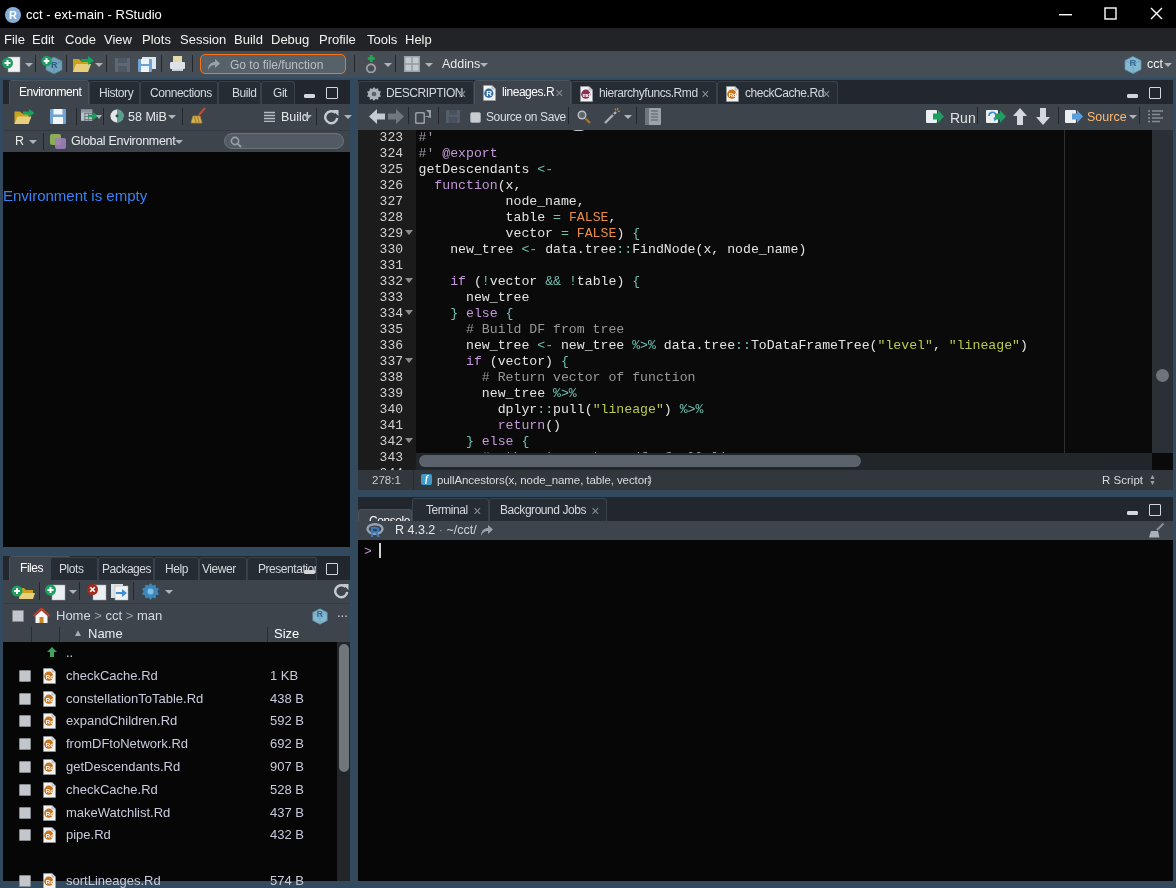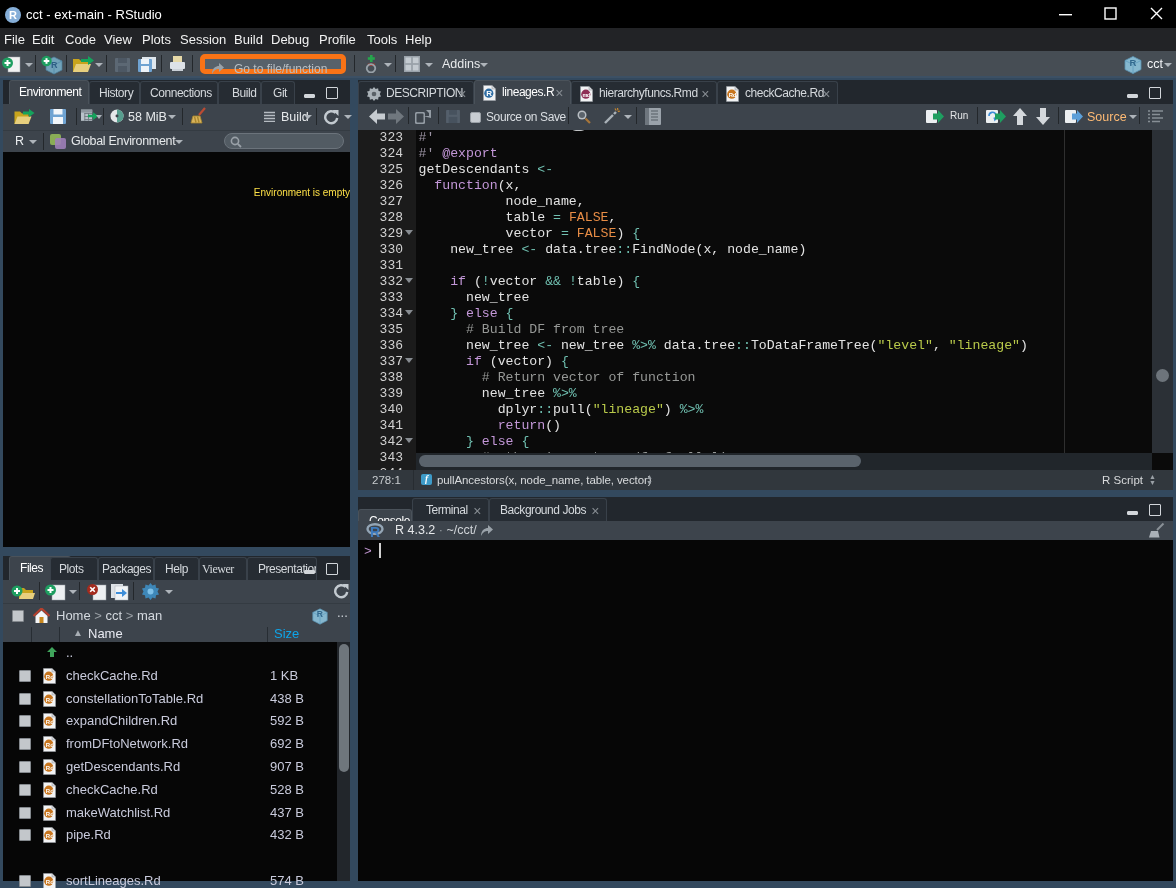--- a/index.html
+++ b/index.html
@@ -13,40 +13,40 @@
 #titlebar .ttl { position:absolute; left:26px; top:7px; color:#fff; font-size:13px; }
 .wbtn { position:absolute; top:0; width:14px; height:28px; }
 
 
 #menubar { position:absolute; left:0; top:28px; width:1176px; height:23px; background:#222326; color:#f2f2f2; font-size:13px; }
 #menubar span { position:absolute; top:4px; }
 
 
 #maintb { position:absolute; left:0; top:51px; width:1176px; height:27px; background:#464d54; border-bottom:2px solid #3c5064; }
 .sep { position:absolute; top:4px; width:1px; height:17px; background:#23272b; }
-#gotobox { position:absolute; left:200px; top:3px; width:146px; height:20px; background:#57616a; border:5px solid #f97316; border-radius:5px; }
+#gotobox { position:absolute; left:200px; top:3px; width:146px; height:20px; background:#57616a; border:1px solid #f97316; border-radius:5px; }
 #gotobox .ph { position:absolute; left:29px; top:3px; color:#b9bfc4; font-size:12px; }
 .tbtext { color:#e8eaec; font-size:12.5px; position:absolute; top:6px; }
 .dd { position:absolute; width:0; height:0; border-left:4px solid transparent; border-right:4px solid transparent; border-top:4px solid #aeb4ba; }
 
 
 .panel { position:absolute; background:#22272d; }
 .tabbar { position:absolute; left:0; top:0; right:0; height:24px; background:#22272d; }
 .tab { position:absolute; top:1px; height:23px; color:#d5d9dd; font-size:12px; letter-spacing:-0.45px; line-height:22px; text-align:left; background:#262c33; border:1px solid #39414a; border-bottom:none; border-radius:3px 3px 0 0; white-space:nowrap; overflow:hidden; }
 .tab.active { background:#3d444c; color:#fff; border-color:#4a525a; top:0px; height:24px; line-height:23px; }
 .tab .tx { position:absolute; right:7px; top:0px; color:#878d93; font-size:14px; line-height:24px; }
 .ptb { position:absolute; left:0; right:0; background:#3d444c; }
 .minmax { position:absolute; width:34px; height:12px; }
 .minmax .mn { position:absolute; left:0; bottom:1px; width:11px; height:4px; border:1px solid #d2d6da; background:#d2d6da; border-radius:1px; }
 .minmax .mx { position:absolute; right:0; top:0; width:12px; height:12px; border:1.6px solid #d2d6da; border-radius:1px; }
 
 
 #envp { left:3px; top:80px; width:347px; height:467px; }
 #envcontent { position:absolute; left:0; top:72px; right:0; bottom:0; background:#060606; }
-#envcontent .empty { position:absolute; left:0; top:35px; width:100%; text-align:right; color:#fde047; font-size:10px; }
+#envcontent .empty { position:absolute; left:0; top:35px; width:100%; text-align:left; color:#3b82f6; font-size:15px; }
 
 
 #filesp { left:3px; top:556px; width:347px; height:325px; }
 #filelist { position:absolute; left:0; top:86px; right:0; bottom:0; background:#060606; color:#c9cbdc; font-size:13px; }
 .frow { position:absolute; left:0; height:23px; width:100%; }
 .frow .nm { position:absolute; left:63px; top:3px; }
 .frow .sz { position:absolute; left:267px; top:3px; }
 .cb { position:absolute; width:12px; height:12px; background:#c3c7cb; border:1px solid #83888d; border-radius:1px; }
 .rdicon { position:absolute; left:40px; top:3px; width:13px; height:16px; }
 
@@ -268,21 +268,21 @@
       <div class="empty">Environment is empty</div>
     </div>
 </div>
 
 <div id="filesp" class="panel">
   <div class="tabbar">
     <div class="tab active" style="left:6px; width:62px; padding-left:10px;">Files</div>
     <div class="tab" style="left:47px; width:48px; padding-left:8px;">Plots</div>
     <div class="tab" style="left:95px; width:56px; padding-left:3px;">Packages</div>
     <div class="tab" style="left:151px; width:45px; padding-left:10px;">Help</div>
-    <div class="tab" style="left:196px; width:48px; padding-left:2px;font-family:Liberation Serif, serif;">Viewer</div>
+    <div class="tab" style="left:196px; width:48px; padding-left:2px;">Viewer</div>
     <div class="tab" style="left:244px; width:70px; padding-left:10px;">Presentation</div>
     <div class="minmax" style="right:12px; top:7px;">
         <div class="mn"></div>
         <div class="mx"></div>
       </div>
   </div>
   <div class="ptb" style="top:24px; height:23px;">
     <svg class="abs" style="left:8px;top:4px" width="24" height="16" viewBox="0 0 24 16">
       <path d="M8 15 L8 4 L13 4 L15 6 L22 6 L22 15 Z" fill="#c8a41d"></path>
       <path d="M8 15 L10.5 9 L24 9 L22 15 Z" fill="#e7cf7e"></path>
@@ -331,21 +331,21 @@
     <svg class="abs" style="left:308px;top:3px" width="18" height="19" viewBox="0 0 20 20">
       <path d="M2 5.5 L10 1.5 L18 5.5 L18 14.5 L10 18.5 L2 14.5 Z" fill="#8ec4dd" opacity="0.9" stroke="#5e9cbe" stroke-width="0.8"></path>
       <path d="M2 5.5 L10 9.5 L18 5.5 M10 9.5 L10 18.5" stroke="#5e9cbe" stroke-width="0.8" fill="none"></path>
       <text x="6.5" y="10.5" font-size="9.5" fill="#32698e" font-weight="bold" font-family="Liberation Sans">R</text>
     </svg>
     <span style="position:absolute;left:334px;top:1px;color:#c9ced4;font-size:13px;">...</span>
   </div>
   <div class="ptb" id="fhdr" style="top:72px; height:14px;">
     <span style="position:absolute;left:70px;top:-1px;color:#a8aeb4;font-size:10px;">▲</span>
     <span style="position:absolute;left:85px;top:-2px;color:#e8eaf2;font-size:13px;">Name</span>
-    <span style="position:absolute;left:271px;top:-2px;color:#0ea5e9;font-size:13px;">Size</span>
+    <span style="position:absolute;left:271px;top:-2px;color:#ffffff;font-size:13px;">Size</span>
     <div style="position:absolute;left:28px;top:-1px;width:1px;height:15px;background:#272d33"></div>
     <div style="position:absolute;left:56px;top:-1px;width:1px;height:15px;background:#272d33"></div>
     <div style="position:absolute;left:264px;top:-1px;width:1px;height:15px;background:#272d33"></div>
   </div>
   <div id="filelist">
     <div class="frow" style="top:0px">
         <svg style="position:absolute;left:42px;top:3px" width="14" height="14" viewBox="0 0 14 14">
           <path d="M2 7 L7 2 L12 7 L9 7 L9 12 L5 12 L5 7 Z" fill="#3fa45b"></path>
         </svg>
         <span class="nm">..</span>
@@ -498,21 +498,21 @@
     <div class="sep" style="left:278px;top:3px"></div>
     <svg class="abs" style="left:287px;top:4px" width="16" height="17" viewBox="0 0 16 17">
       <rect x="2" y="0" width="14" height="17" rx="1" fill="#9aa2aa"></rect>
       <rect x="0" y="0" width="4" height="17" fill="#6e767e"></rect>
       <path d="M6 3 L13 3 M6 6 L13 6 M6 9 L13 9 M6 12 L13 12" stroke="#555c64" stroke-width="1"></path>
     </svg>
     <svg class="abs" style="left:568px;top:5px" width="18" height="15" viewBox="0 0 18 15">
       <rect x="0" y="1" width="11" height="13" rx="1" fill="#eceff1"></rect>
       <path d="M7 4 L12 4 L12 0.5 L18 7 L12 13.5 L12 10 L7 10 Z" fill="#1e9e60" transform="translate(0,0.5)"></path>
     </svg>
-    <span style="position:absolute;left:592px;top:6px;color:#e2e4e6;font-size:10px;">Run</span>
+    <span style="position:absolute;left:592px;top:6px;color:#e2e4e6;font-size:14px;">Run</span>
     <div class="sep" style="left:619px;top:3px"></div>
     <svg class="abs" style="left:628px;top:5px" width="20" height="15" viewBox="0 0 20 15">
       <rect x="0" y="1" width="12" height="13" rx="1" fill="#eceff1"></rect>
       <path d="M3 7 A3.5 3.5 0 1 1 8 10" stroke="#3e8ed8" stroke-width="1.6" fill="none"></path>
       <path d="M8.5 12.5 L7.5 8.5 L11 9.5 Z" fill="#3e8ed8"></path>
       <path d="M9 4 L14 4 L14 0.5 L20 7 L14 13.5 L14 10 L9 10 Z" fill="#1e9e60" transform="translate(0,0.5)"></path>
     </svg>
     <svg class="abs" style="left:655px;top:4px" width="14" height="17" viewBox="0 0 14 17">
         <path d="M7 0 L14 8 L10 8 L10 17 L4 17 L4 8 L0 8 Z" fill="#d4d8dc"></path>
       </svg>

